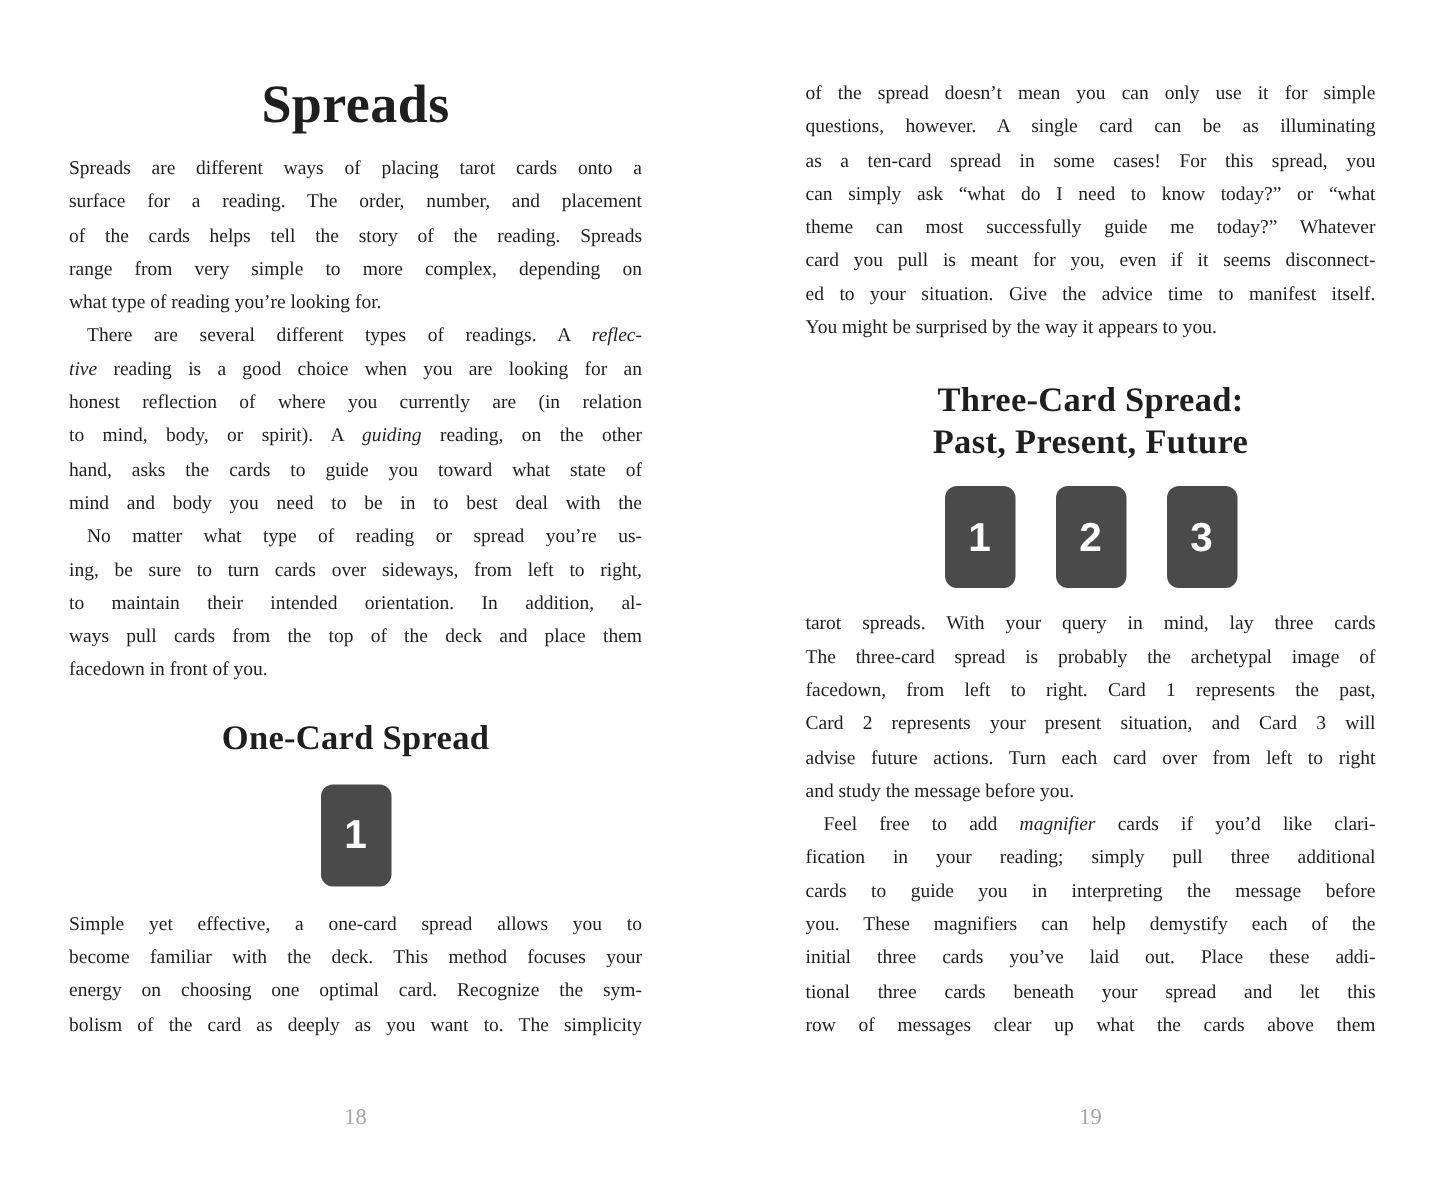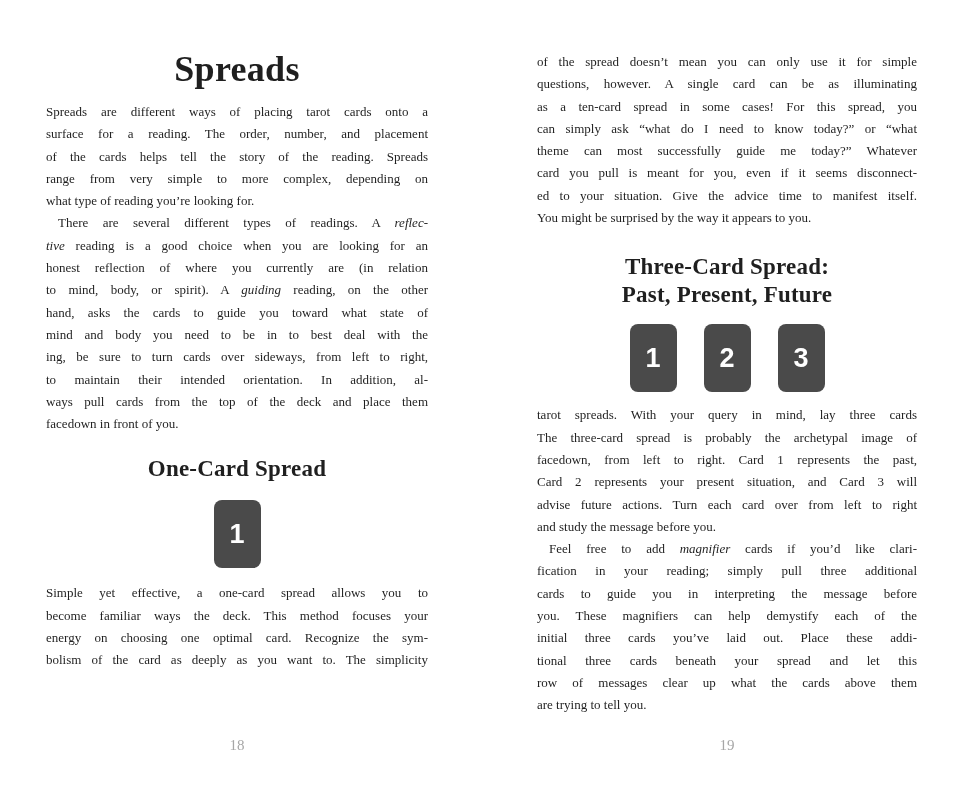--- a/index.html
+++ b/index.html
@@ -73,36 +73,37 @@
       </div>
       <div class="para" style="margin-top: 0px;">
         <div class="line indent">There are several different types of readings. A <i>reflec-</i></div>
         <div class="line"><i>tive</i> reading is a good choice when you are looking for an</div>
         <div class="line">honest reflection of where you currently are (in relation</div>
         <div class="line">to mind, body, or spirit). A <i>guiding</i> reading, on the other</div>
         <div class="line">hand, asks the cards to guide you toward what state of</div>
         <div class="line">mind and body you need to be in to best deal with the</div>
       </div>
       <div class="para" style="margin-top: 0px;">
+        <div class="line indent">No matter what type of reading or spread you’re us-</div>
         <div class="line">ing, be sure to turn cards over sideways, from left to right,</div>
         <div class="line">to maintain their intended orientation. In addition, al-</div>
         <div class="line">ways pull cards from the top of the deck and place them</div>
         <div class="line last">facedown in front of you.</div>
       </div>
       <h2 class="section-heading" style="margin-top: 20px;">
         <div>One-Card Spread</div>
       </h2>
       <div class="cards-row" style="margin-top: 17px;">
         <div class="card">
           <span>1</span>
         </div>
       </div>
       <div class="para" style="margin-top: 14px;">
         <div class="line">Simple yet effective, a one-card spread allows you to</div>
-        <div class="line">become familiar ways the deck. This method focuses your</div>
+        <div class="line">become familiar with the deck. This method focuses your</div>
         <div class="line">energy on choosing one optimal card. Recognize the sym-</div>
         <div class="line">bolism of the card as deeply as you want to. The simplicity</div>
       </div>
     </div>
   <div class="page-num">18</div>
 </div>
 
 <div class="page" id="page-right">
   <div id="right-content">
       <div class="para" style="margin-top: 51px;">
@@ -139,17 +140,16 @@
         <div class="line last">and study the message before you.</div>
       </div>
       <div class="para" style="margin-top: 0px;">
         <div class="line indent">Feel free to add <i>magnifier</i> cards if you’d like clari-</div>
         <div class="line">fication in your reading; simply pull three additional</div>
         <div class="line">cards to guide you in interpreting the message before</div>
         <div class="line">you. These magnifiers can help demystify each of the</div>
         <div class="line">initial three cards you’ve laid out. Place these addi-</div>
         <div class="line">tional three cards beneath your spread and let this</div>
         <div class="line">row of messages clear up what the cards above them</div>
-        <div class="line last">are trying to tell you.</div>
       </div>
     </div>
   <div class="page-num">19</div>
 </div>
 
 </body></html>

